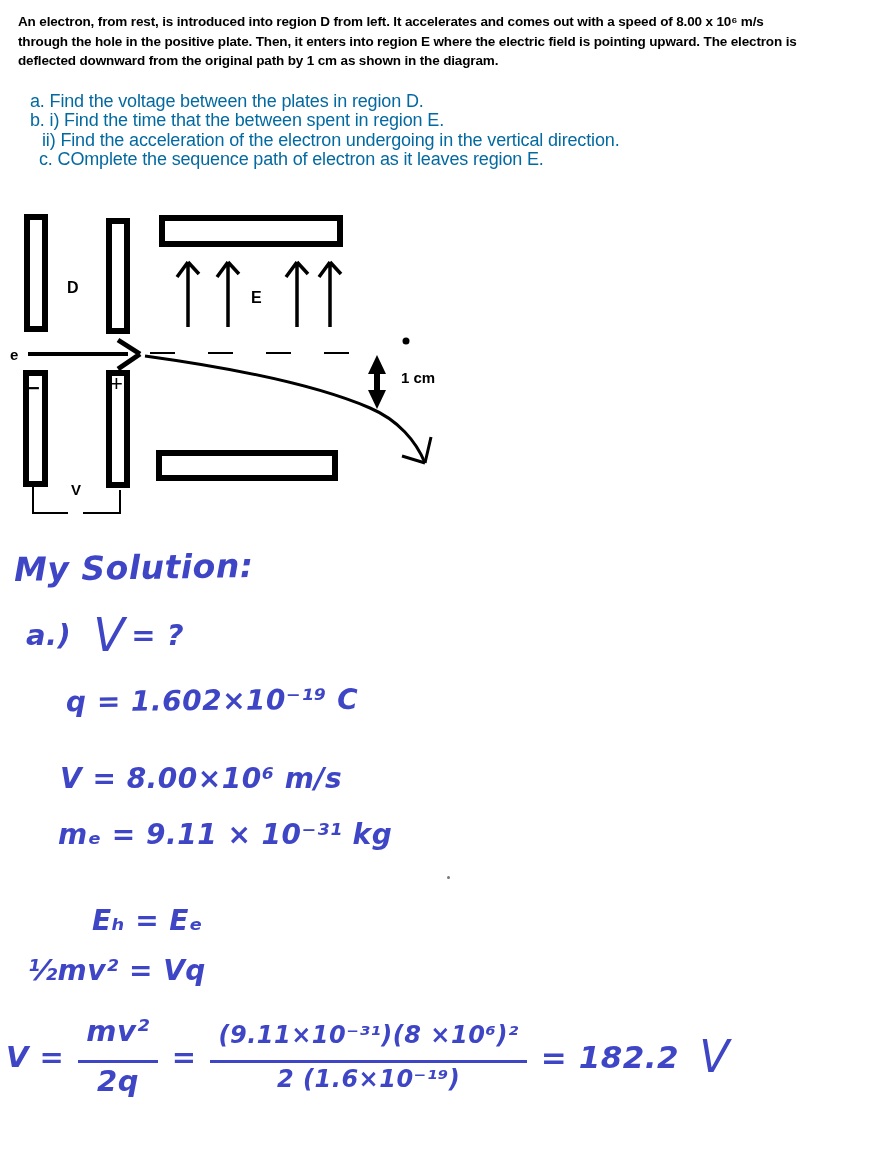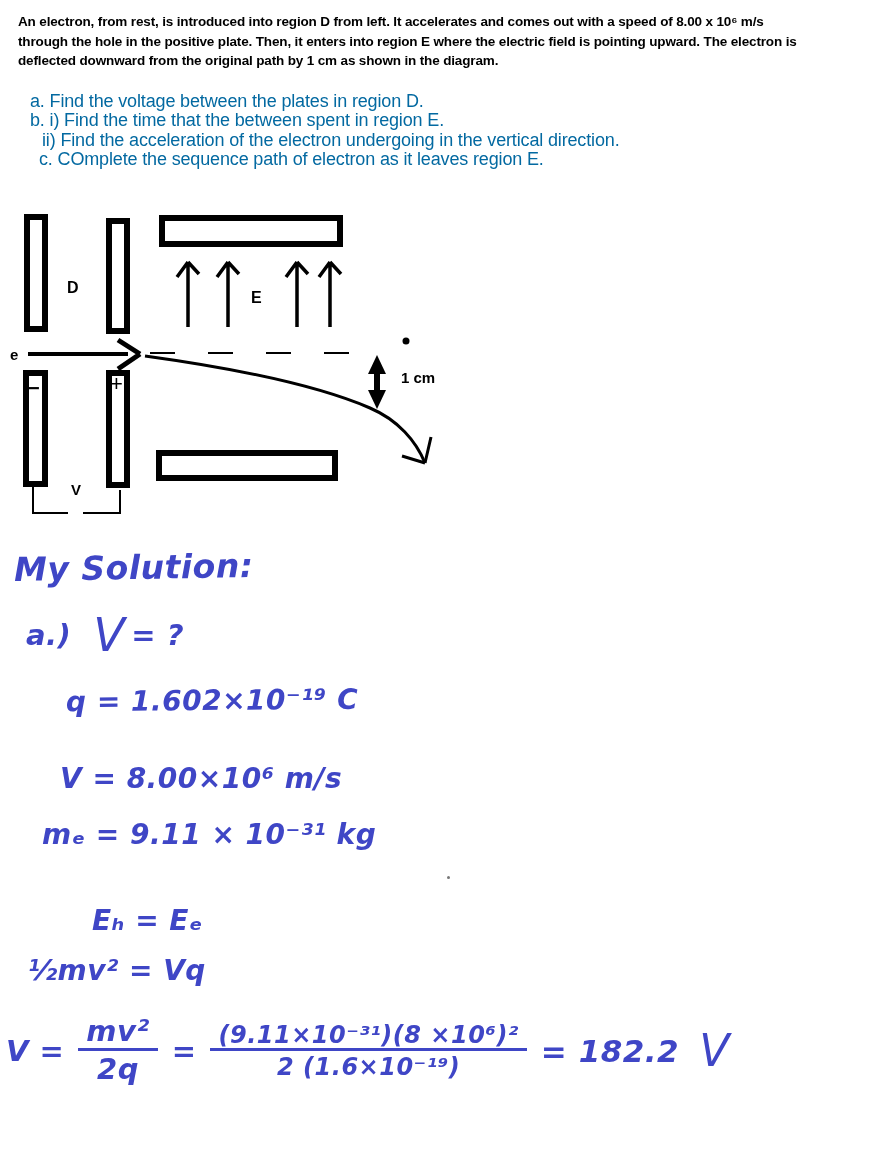--- a/index.html
+++ b/index.html
@@ -27,28 +27,28 @@
   .ink{
     position:absolute;color:#3f46c6;
     font-family:"DejaVu Sans",sans-serif;font-style:italic;font-weight:bold;
     white-space:nowrap;letter-spacing:0.5px;
   }
   .sol-title{left:14px;top:548px;font-size:33px;transform:rotate(-1deg);}
   .sol-a{left:26px;top:608px;font-size:29px;font-style:italic;}
   .sol-a .bigV{font-size:46px;font-weight:normal;vertical-align:-6px;margin:0 6px 0 22px;}
   .sol-q{left:66px;top:684px;font-size:28px;transform:rotate(-0.5deg);}
   .sol-v{left:60px;top:762px;font-size:28px;}
-  .sol-m{left:42px;top:818px;font-size:28px;}
+  .sol-m{left:58px;top:818px;font-size:28px;}
   .sol-energy{left:92px;top:904px;font-size:28px;}
   .sol-kinetic{left:28px;top:954px;font-size:28px;}
   .sol-final{
     left:6px;top:1016px;display:flex;align-items:center;gap:14px;font-size:29px;
   }
   .frac{display:inline-flex;flex-direction:column;align-items:center;line-height:1.1;}
-  .frac .num{padding:0 8px 0 8px;border-bottom:3px solid #3f46c6;}
+  .frac .num{padding:0 8px 12px 8px;border-bottom:3px solid #3f46c6;}
   .frac .den{padding-top:3px;}
   .frac-small{font-size:24px;}
   .result{font-size:31px;}
   .result-unit{font-size:44px;font-weight:normal;margin-left:6px;}
   .stray-dot{position:absolute;left:447px;top:876px;width:3px;height:3px;border-radius:50%;background:#777;}
 </style>
 </head>
 <body>
 
 <div class="problem">

